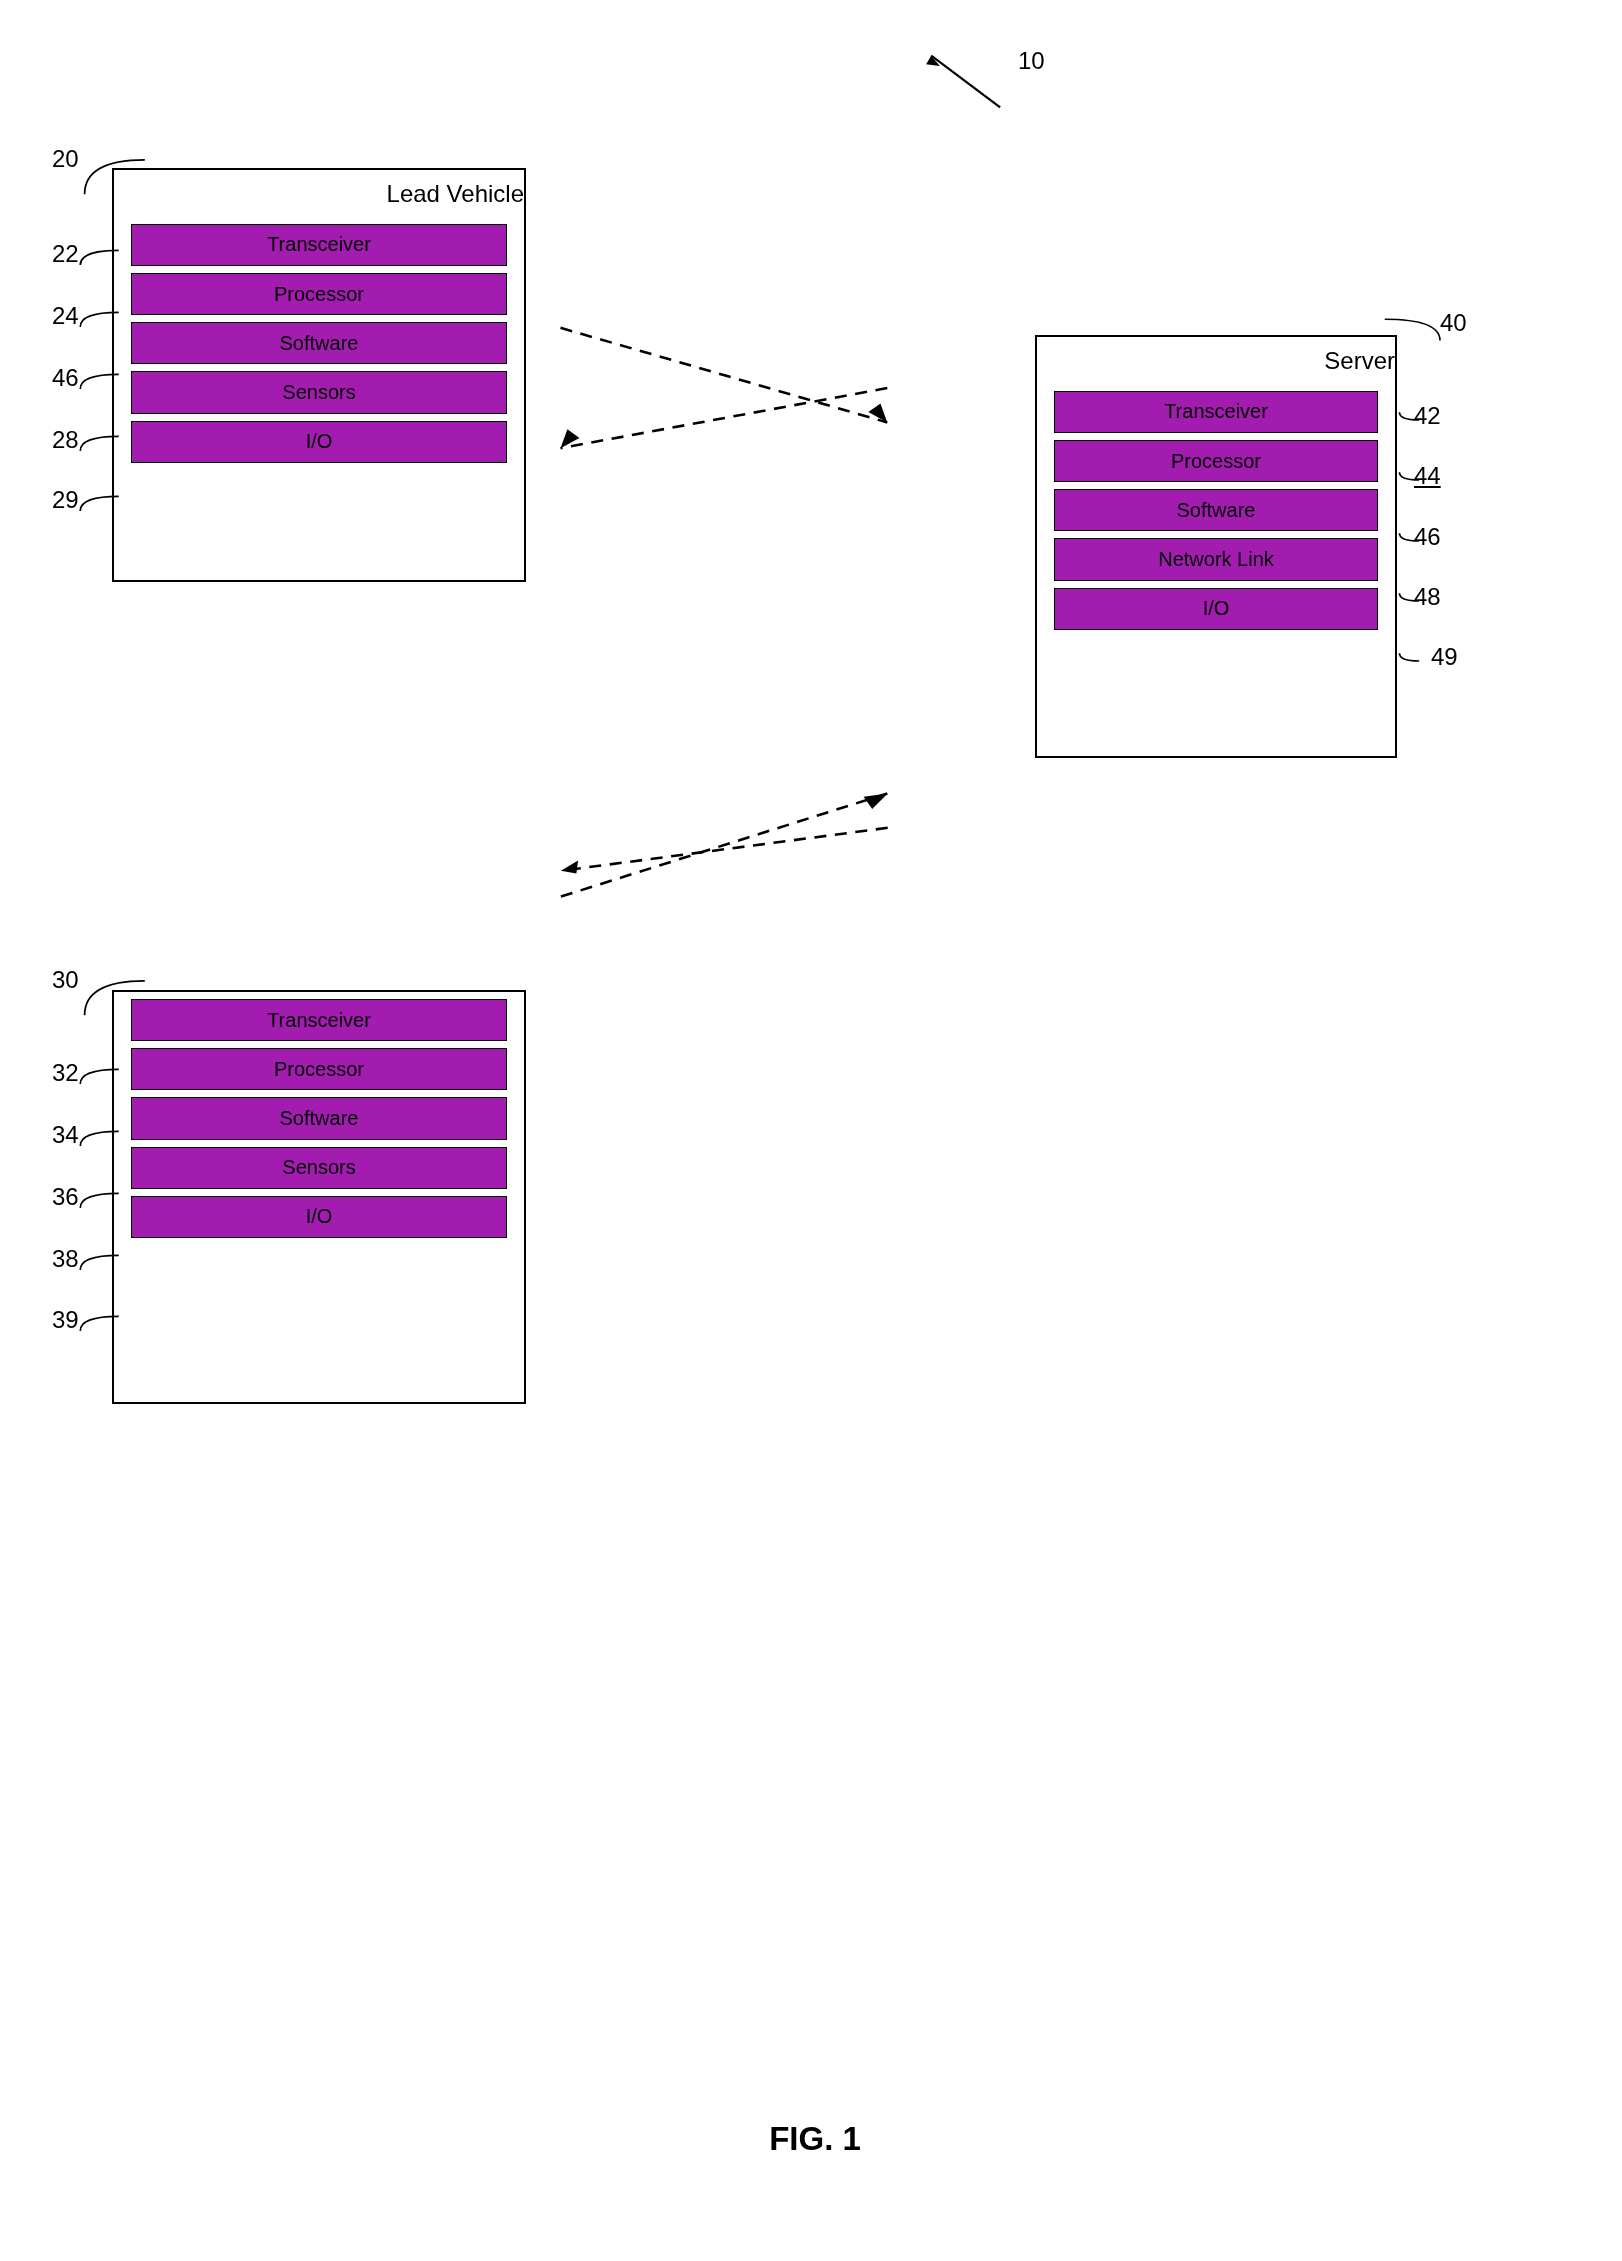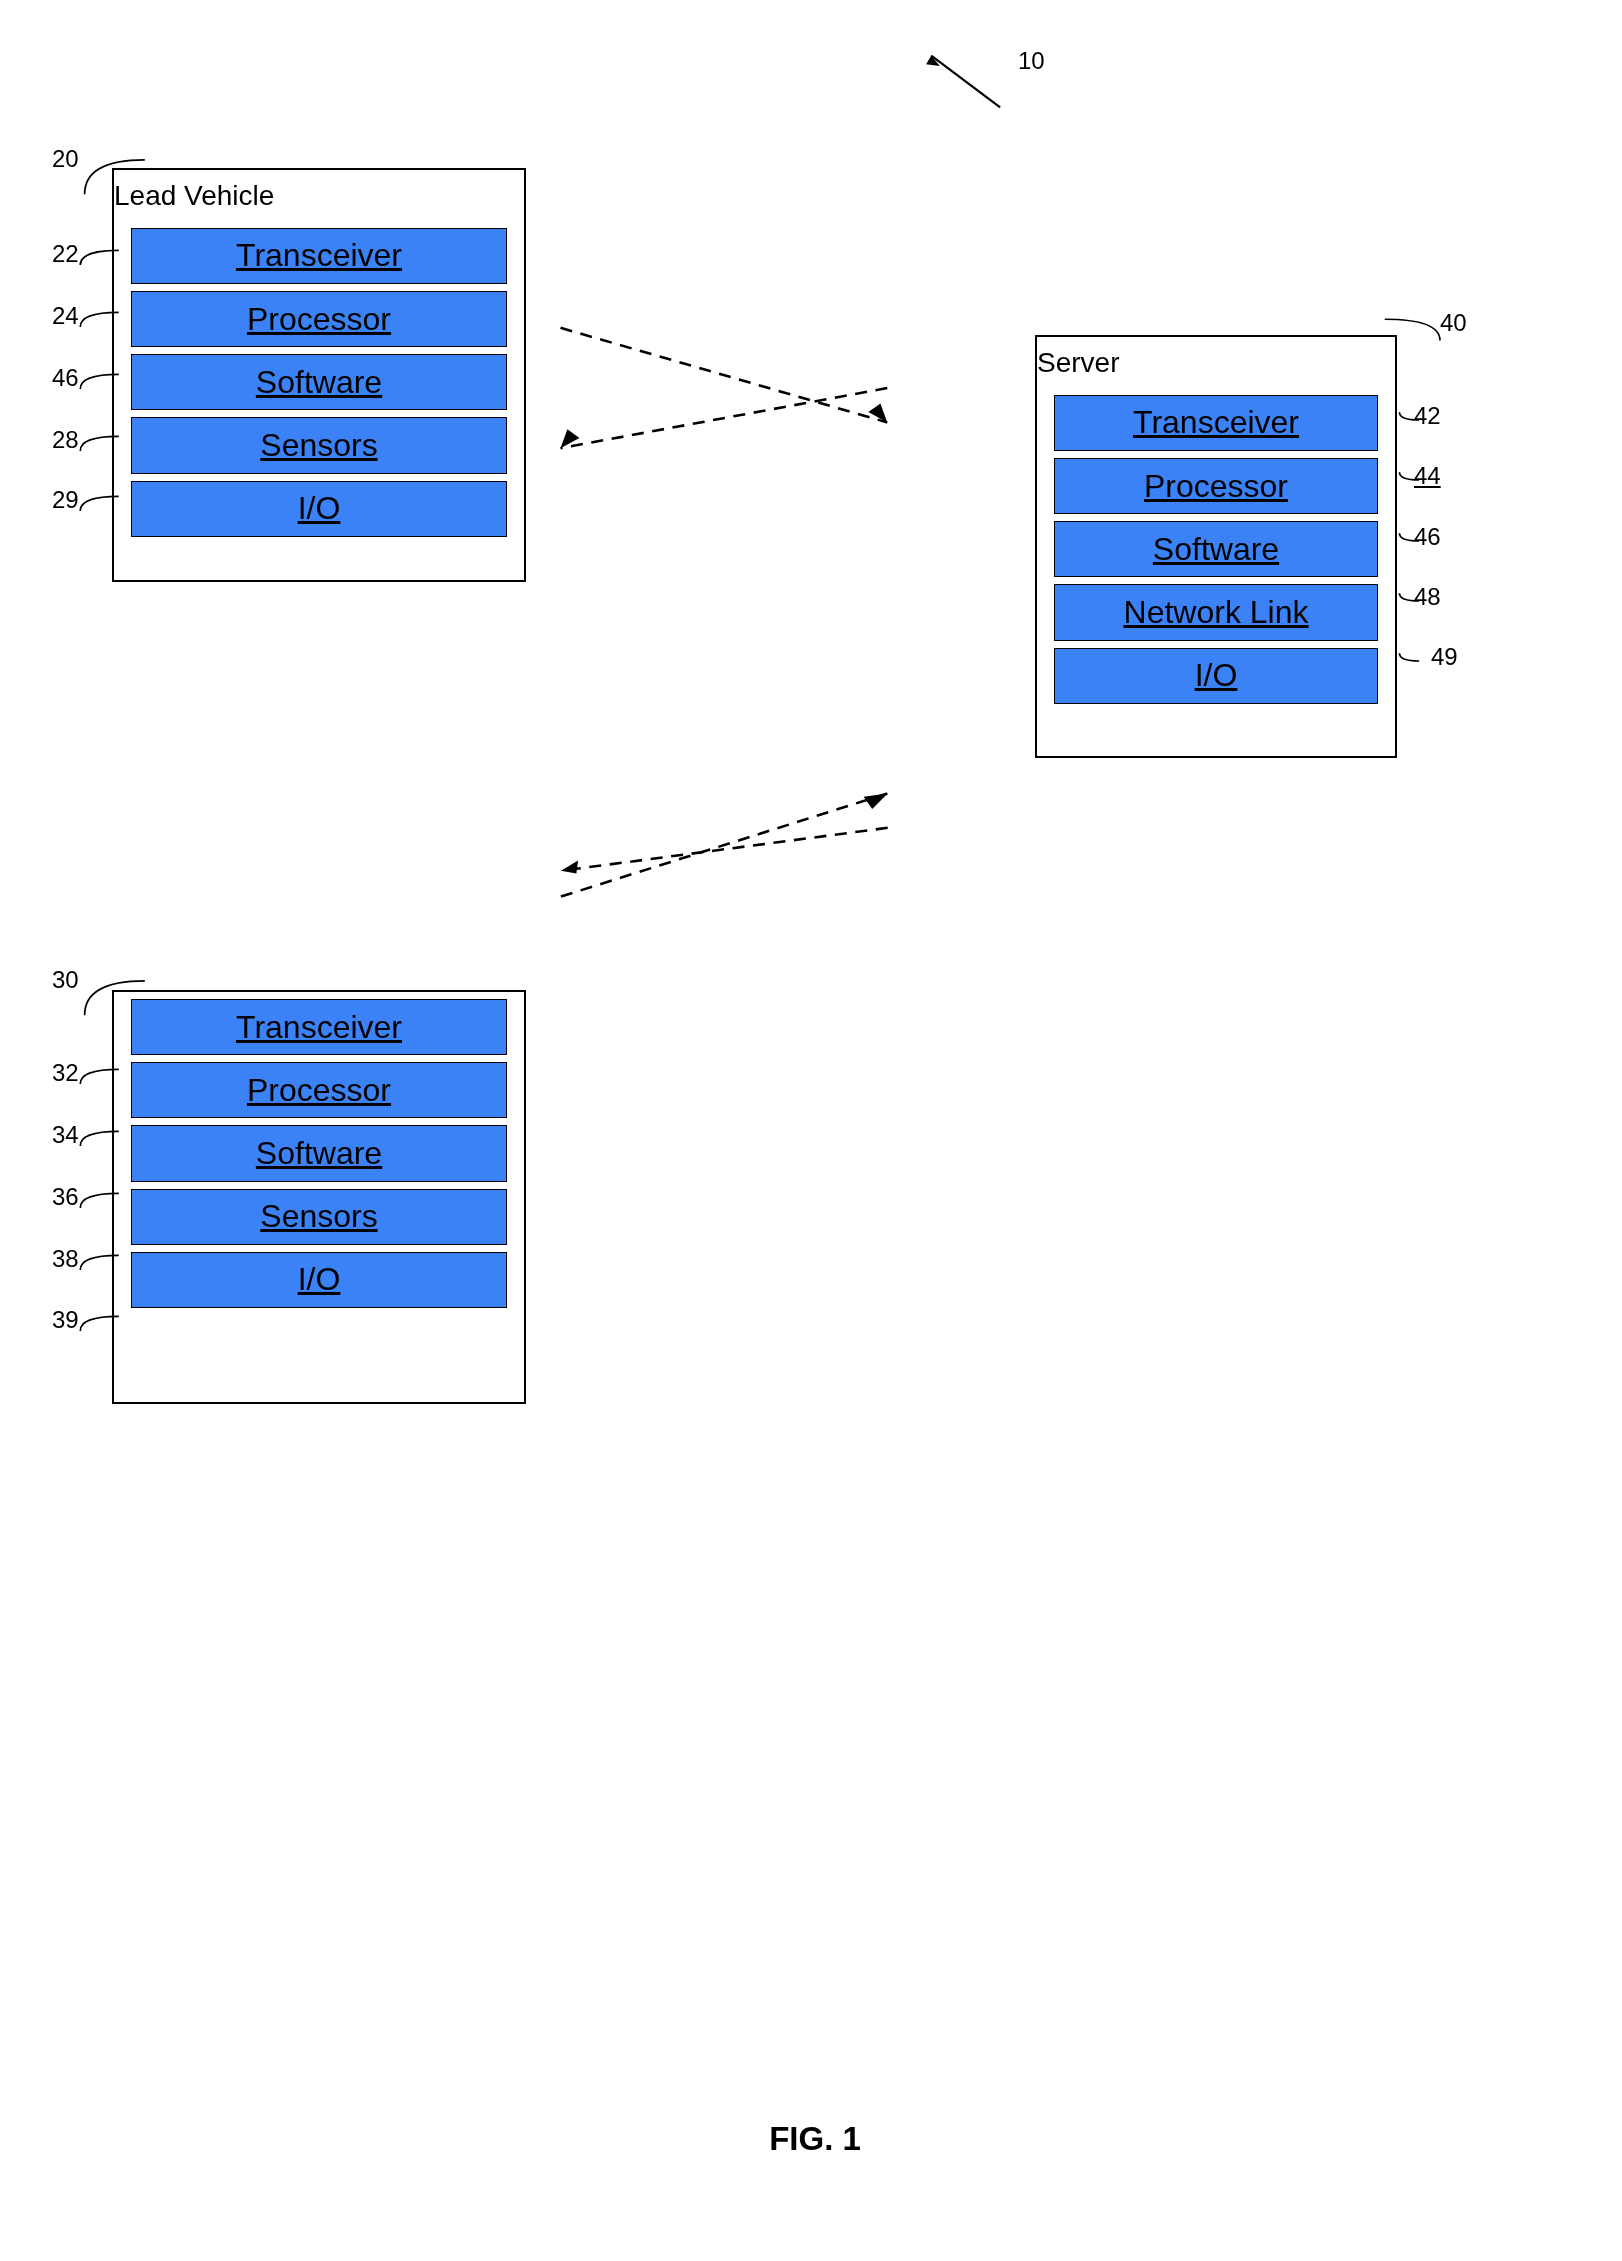--- a/index.html
+++ b/index.html
@@ -28,36 +28,35 @@
     }
 
     
     .device-box {
       position: absolute;
       border: 2.6px solid #000;
       background: #fff;
     }
 
     .device-title {
-      text-align: left;
-      font-size: 28px;
+      text-align: right;
+      font-size: 24px;
       font-weight: 400;
       padding: 10.3px 0 8.6px 0;
       color: #000;
     }
 
     .component-box {
       border: 1.7px solid #000;
       margin: 7px 17px;
       padding: 8.6px 0;
       text-align: center;
-      font-size: 32px;
-      color: #000;
-      background: #3b82f6;
-      text-decoration: underline;
+      font-size: 20px;
+      color: #000;
+      background: #a21caf;
     }
 
     
     .arrow-svg {
       position: absolute;
       overflow: visible;
     }
 
     
     .fig-label {

